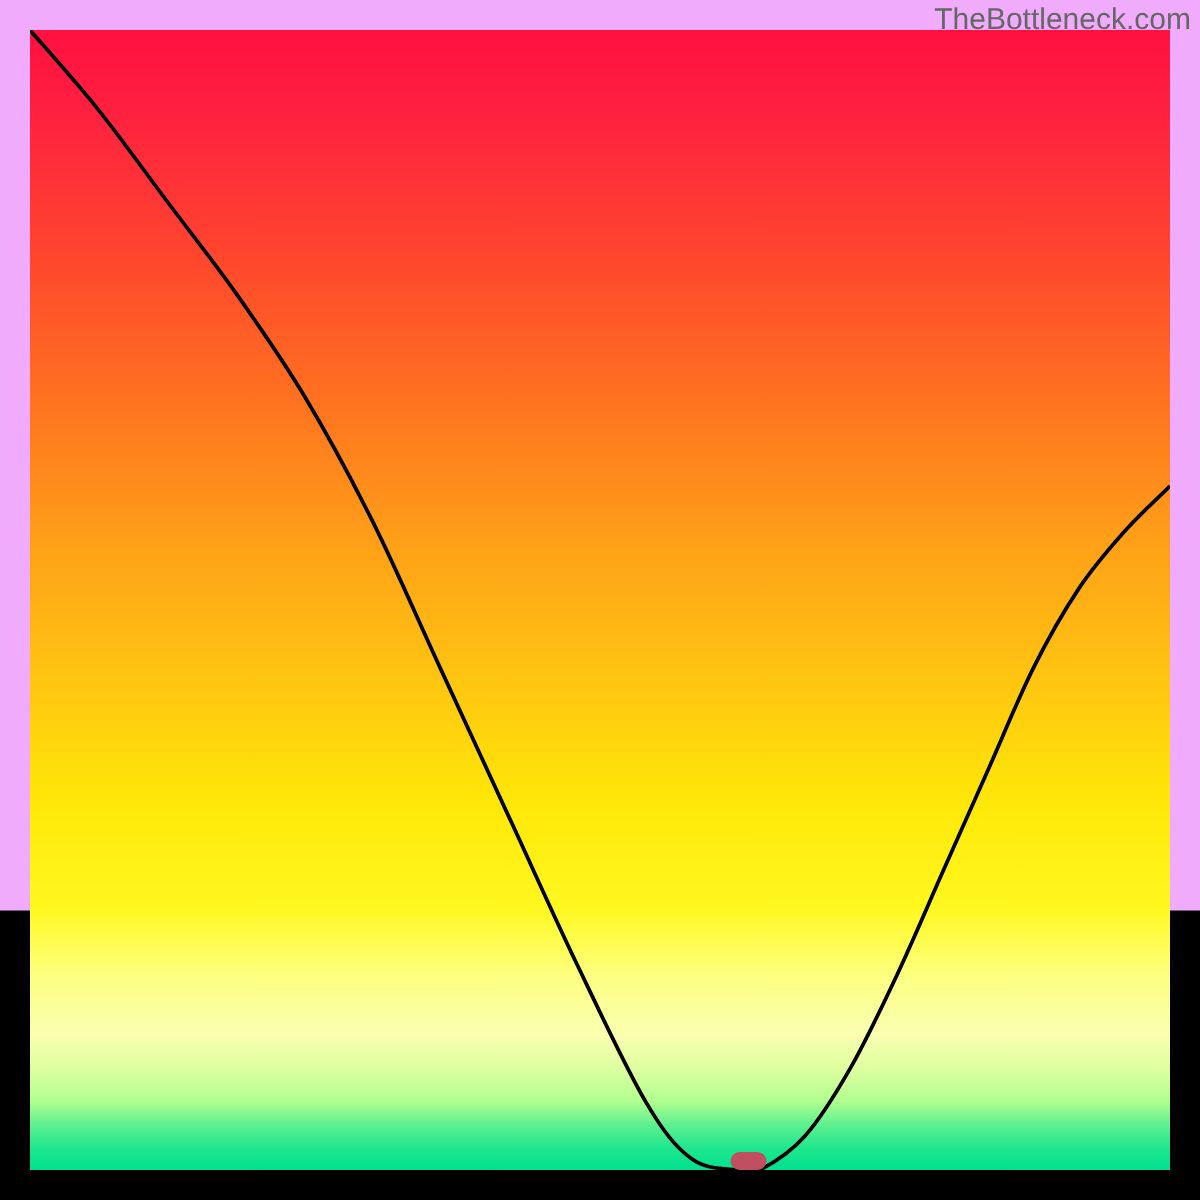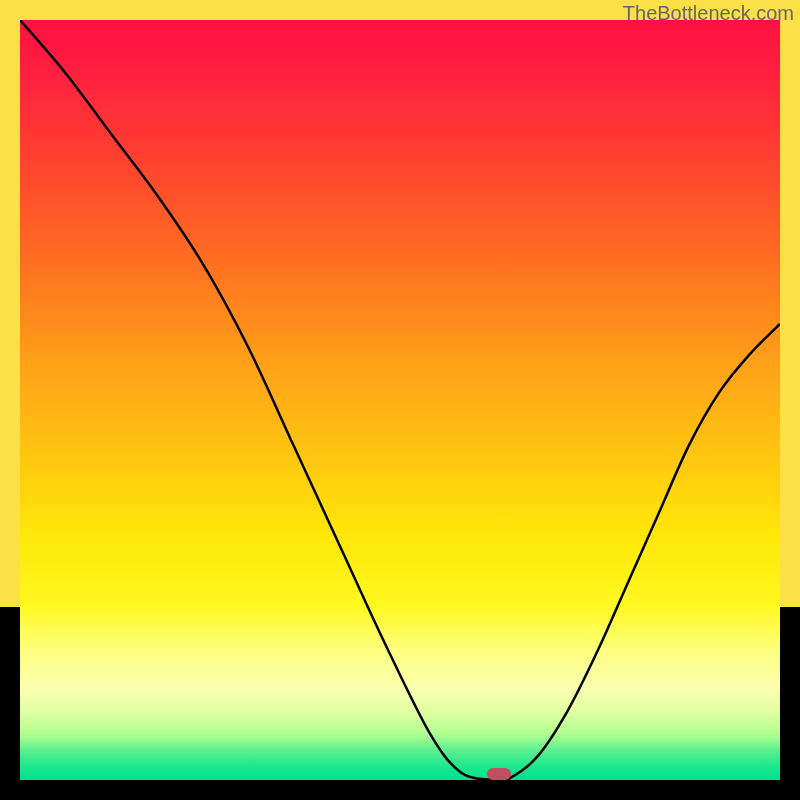--- a/index.html
+++ b/index.html
@@ -7,21 +7,21 @@
     padding: 0;
     width: 800px;
     height: 800px;
     background: #000;
     font-family: Arial, Helvetica, sans-serif;
   }
   .container {
     position: relative;
     width: 800px;
     height: 607px;
-    background: #fde047;
+    background: #f0abfc;
   }
   .plot-area {
     position: absolute;
     left: 20px;
     top: 20px;
     width: 760px;
     height: 760px;
     background: linear-gradient(to bottom,
       #ff1040 0%,
       #ff2040 7%,

